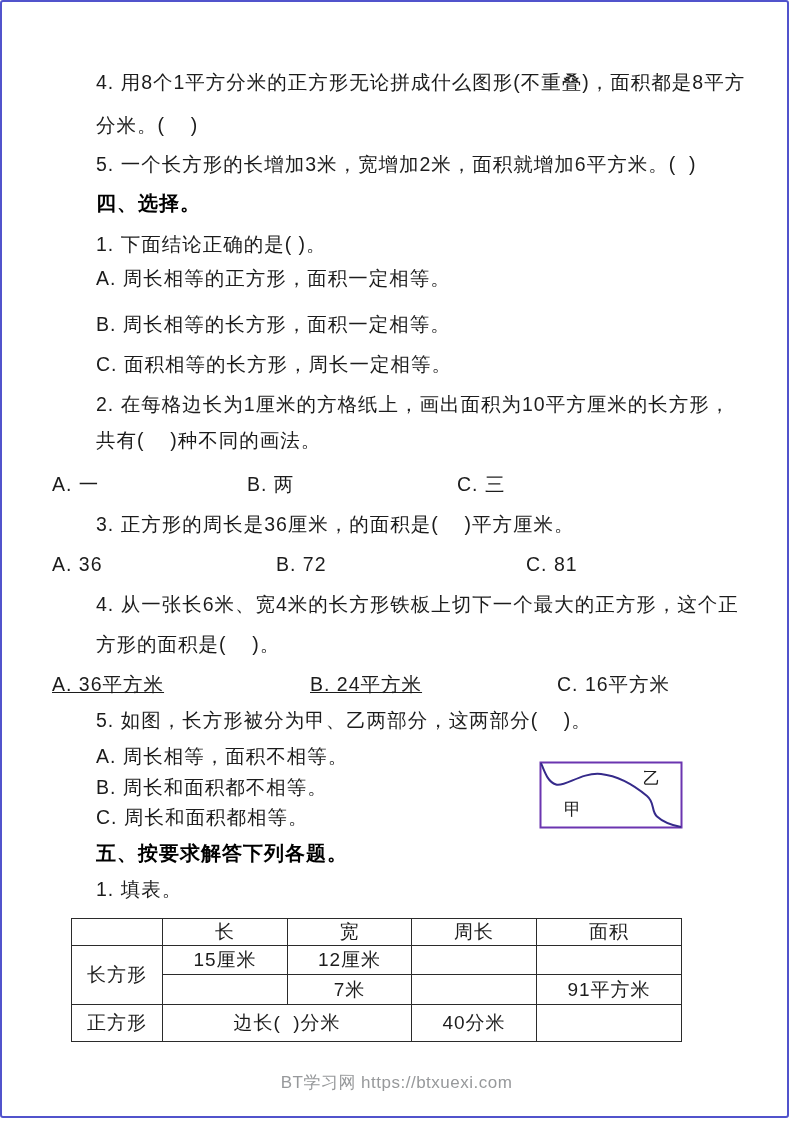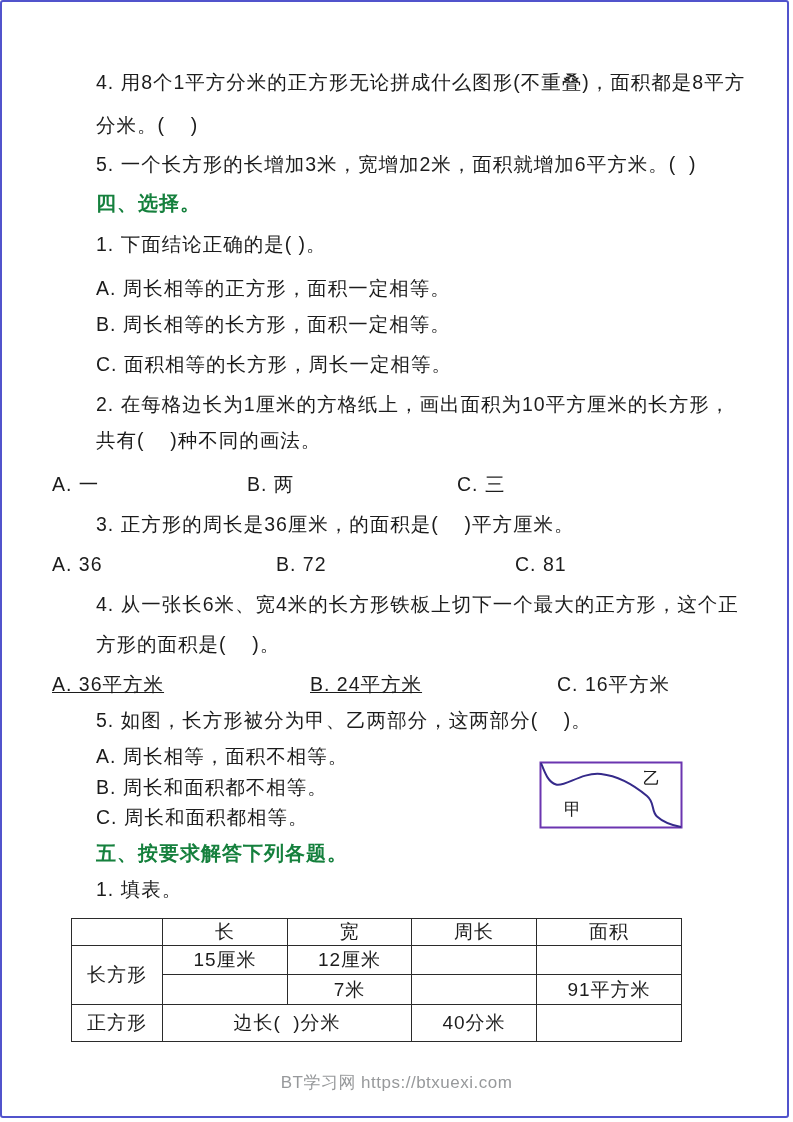--- a/index.html
+++ b/index.html
@@ -9,30 +9,30 @@
     color:#1c1c1c;position:relative;overflow:hidden;
   }
   .page{
     position:absolute;left:0;top:0;width:789px;height:1118px;
     border:2px solid #5153cc;border-radius:3px;box-sizing:border-box;
   }
   .ln{
     position:absolute;left:52px;white-space:pre;
     font-size:19.5px;letter-spacing:1px;line-height:24px;margin-left:44px;
   }
-  .bold{font-weight:bold;font-size:20px;color:#15803d;}
+  .bold{font-weight:bold;font-size:20px;color:#000000;}
   .opt{position:absolute;white-space:pre;font-size:19.5px;letter-spacing:1px;line-height:24px;}
   
   #j4a{top:70px;} #j4b{top:113px;} #j5{top:152px;}
   #h4{top:191px;}
-  #c1q{top:232px;} #c1a{top:276px;} #c1b{top:312px;} #c1c{top:352px;}
+  #c1q{top:232px;} #c1a{top:266px;} #c1b{top:312px;} #c1c{top:352px;}
   #c2q1{top:392px;} #c2q2{top:428px;}
   #c2row{top:472px;} #c2oa{left:52px;} #c2ob{left:247px;} #c2oc{left:457px;}
   #c3q{top:512px;}
-  #c3row{top:552px;} #c3oa{left:52px;} #c3ob{left:276px;} #c3oc{left:515px;text-align:right;}
+  #c3row{top:552px;} #c3oa{left:52px;} #c3ob{left:276px;} #c3oc{left:526px;text-align:right;}
   #c4q1{top:592px;} #c4q2{top:632px;}
   #c4row{top:672px;} #c4oa{left:52px;text-decoration:underline;} #c4ob{left:310px;text-decoration:underline;} #c4oc{left:557px;}
   #c5q{top:708px;} #c5a{top:744px;} #c5b{top:775px;} #c5c{top:805px;}
   #h5{top:841px;} #fillq{top:877px;}
   .optrow{position:absolute;left:0;top:0;width:689px;height:24px;}
   
   #figure{position:absolute;left:539px;top:761px;width:144px;height:68px;}
   #figure svg{position:absolute;left:0;top:0;}
   .figlabel{position:absolute;font-size:17px;color:#1c1c1c;line-height:18px;}
   #fig-yi{left:104px;top:9px;}

